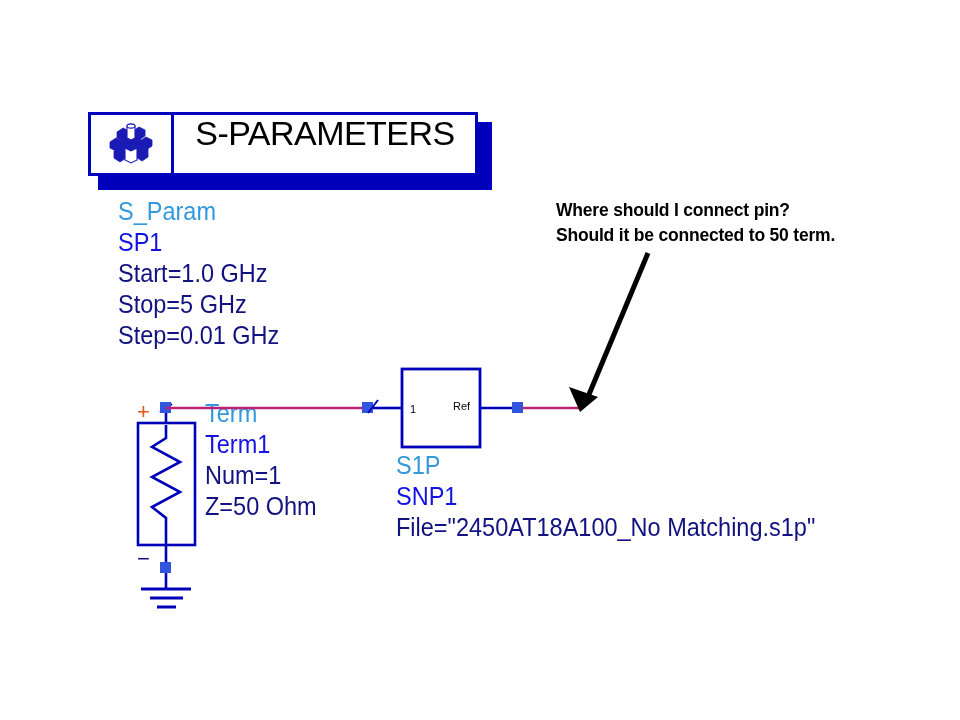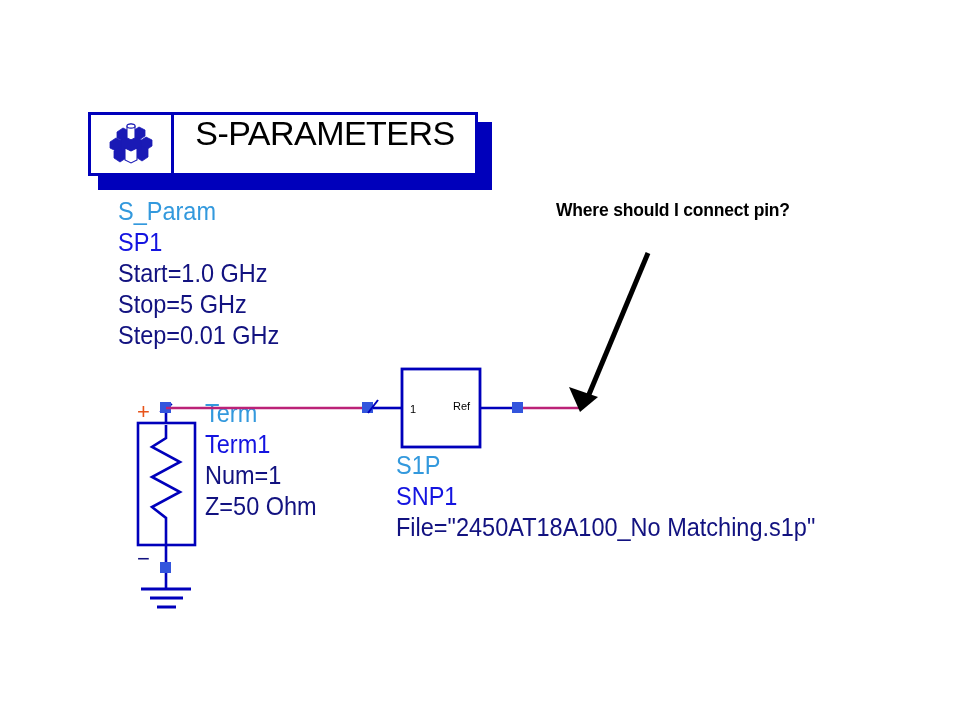--- a/index.html
+++ b/index.html
@@ -175,20 +175,21 @@
   </div>
 
   <div class="param-block" id="s1p-text">
     <div class="ln-cyan">S1P</div>
     <div class="ln-blue">SNP1</div>
     <div class="ln-navy">File="2450AT18A100_No Matching.s1p"</div>
   </div>
 
   <div class="annotation">
     <div>Where should I connect pin?</div>
+    <div>Should it be connected to 50 term.</div>
   </div>
 
   <svg id="schematic" viewBox="0 0 960 720">
 
     <g>
 
       <rect x="138" y="423" width="57" height="122" fill="none" stroke="#0000bb" stroke-width="2.6"></rect>
 
       <line x1="166" y1="408" x2="166" y2="423" stroke="#0000bb" stroke-width="2.6"></line>
 

